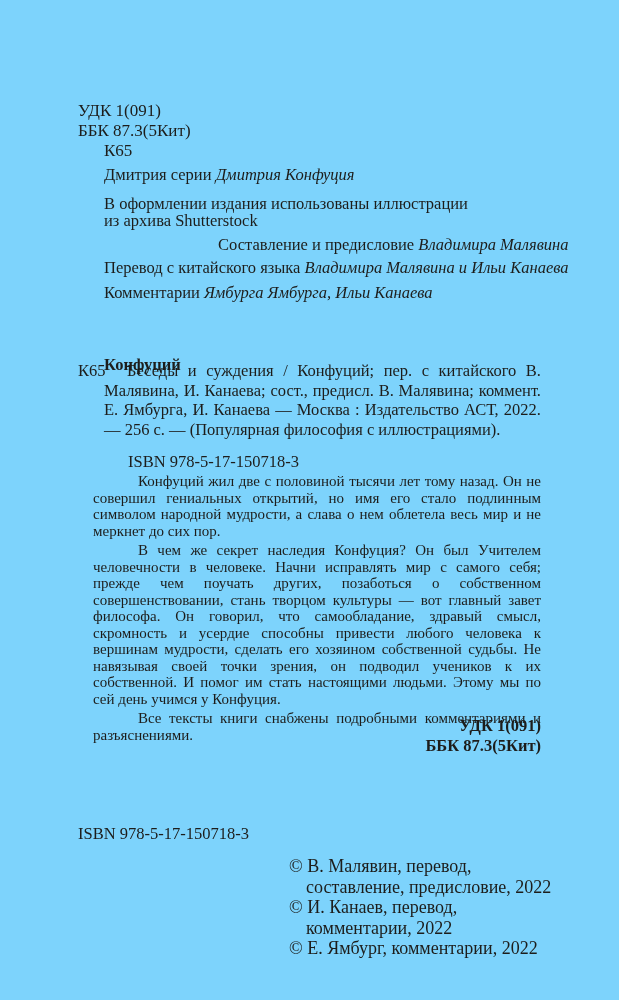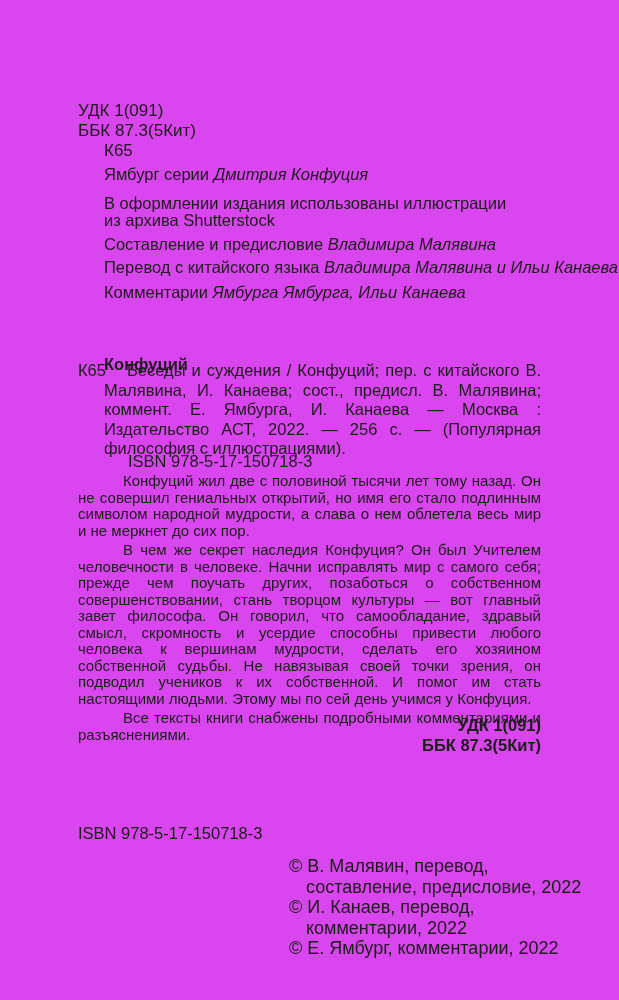--- a/index.html
+++ b/index.html
@@ -1,66 +1,66 @@
 <!DOCTYPE html>
 <html lang="ru"><head>
 <meta charset="utf-8">
 <style>
   html,body{margin:0;padding:0;background:#ffffff;}
   .page{
     position:relative;
     width:619px;
     height:1000px;
-    background:#d946ef;
-    font-family:Liberation Sans, sans-serif;
+    background:#7dd3fc;
+    font-family:Liberation Serif, serif;
     color:#1d1d1b;
     overflow:hidden;
   }
   .abs{position:absolute;}
   
   .codes-top{left:78px;top:101px;font-size:17px;line-height:20px;}
   .codes-top .code-indent{padding-left:26px;}
   
   .credits{left:104px;top:166px;font-size:16.5px;line-height:17px;white-space:nowrap;}
   .credit{margin:0;}
   .credit.m12{margin-bottom:12px;}
   .credit.m7{margin-bottom:7px;}
-  .credit.m6{margin-bottom:6px;}
+  .credit.m6{margin-bottom:6px;text-align:right;}
   .credit.m8{margin-bottom:8px;}
   .credit i{font-style:italic;}
   
   .heading{left:104px;top:355px;font-size:16.5px;font-weight:bold;}
   .record{left:78px;top:361px;width:463px;font-size:16.5px;line-height:19.5px;}
   .record-code{position:absolute;left:0;top:0;}
   .record-text{margin:0;padding-left:26px;text-indent:23px;text-align:justify;}
   .isbn-mid{left:128px;top:452px;font-size:16.5px;}
   
   .annotation{left:78px;top:473px;width:463px;font-size:15px;line-height:16.5px;text-align:justify;}
-  .annotation p{margin:0 0 3px 0;text-indent:45px;}
+  .annotation p{margin:0 0 3px 15px;text-indent:45px;}
   
   .codes-bottom{right:78px;top:716px;font-size:16.5px;font-weight:bold;text-align:right;line-height:19.5px;}
   
   .footer-isbn{left:78px;top:824px;font-size:16.5px;}
   .copyrights{left:289px;top:856px;font-size:18px;line-height:20.5px;white-space:nowrap;}
   .cr-line{margin:0;}
   .cr-line.indent{padding-left:17px;}
 </style>
 </head>
 <body>
 
 <div class="page">
 
   <div class="abs codes-top">
     <div>УДК 1(091)</div>
     <div>ББК 87.3(5Кит)</div>
     <div class="code-indent">К65</div>
   </div>
 
   <div class="abs credits">
-    <div class="credit m12"><span>Ямбург серии </span><i>Дмитрия Конфуция</i></div>
+    <div class="credit m12"><span>Дмитрия серии </span><i>Дмитрия Конфуция</i></div>
     <div class="credit m7">
       <div>В оформлении издания использованы иллюстрации</div>
       <div>из архива Shutterstock</div>
     </div>
     <div class="credit m6"><span>Составление и предисловие </span><i>Владимира Малявина</i></div>
     <div class="credit m8"><span>Перевод с китайского языка </span><i>Владимира Малявина и Ильи Канаева</i></div>
     <div class="credit"><span>Комментарии </span><i>Ямбурга Ямбурга, Ильи Канаева</i></div>
   </div>
 
   <div class="abs heading">Конфуций</div>

